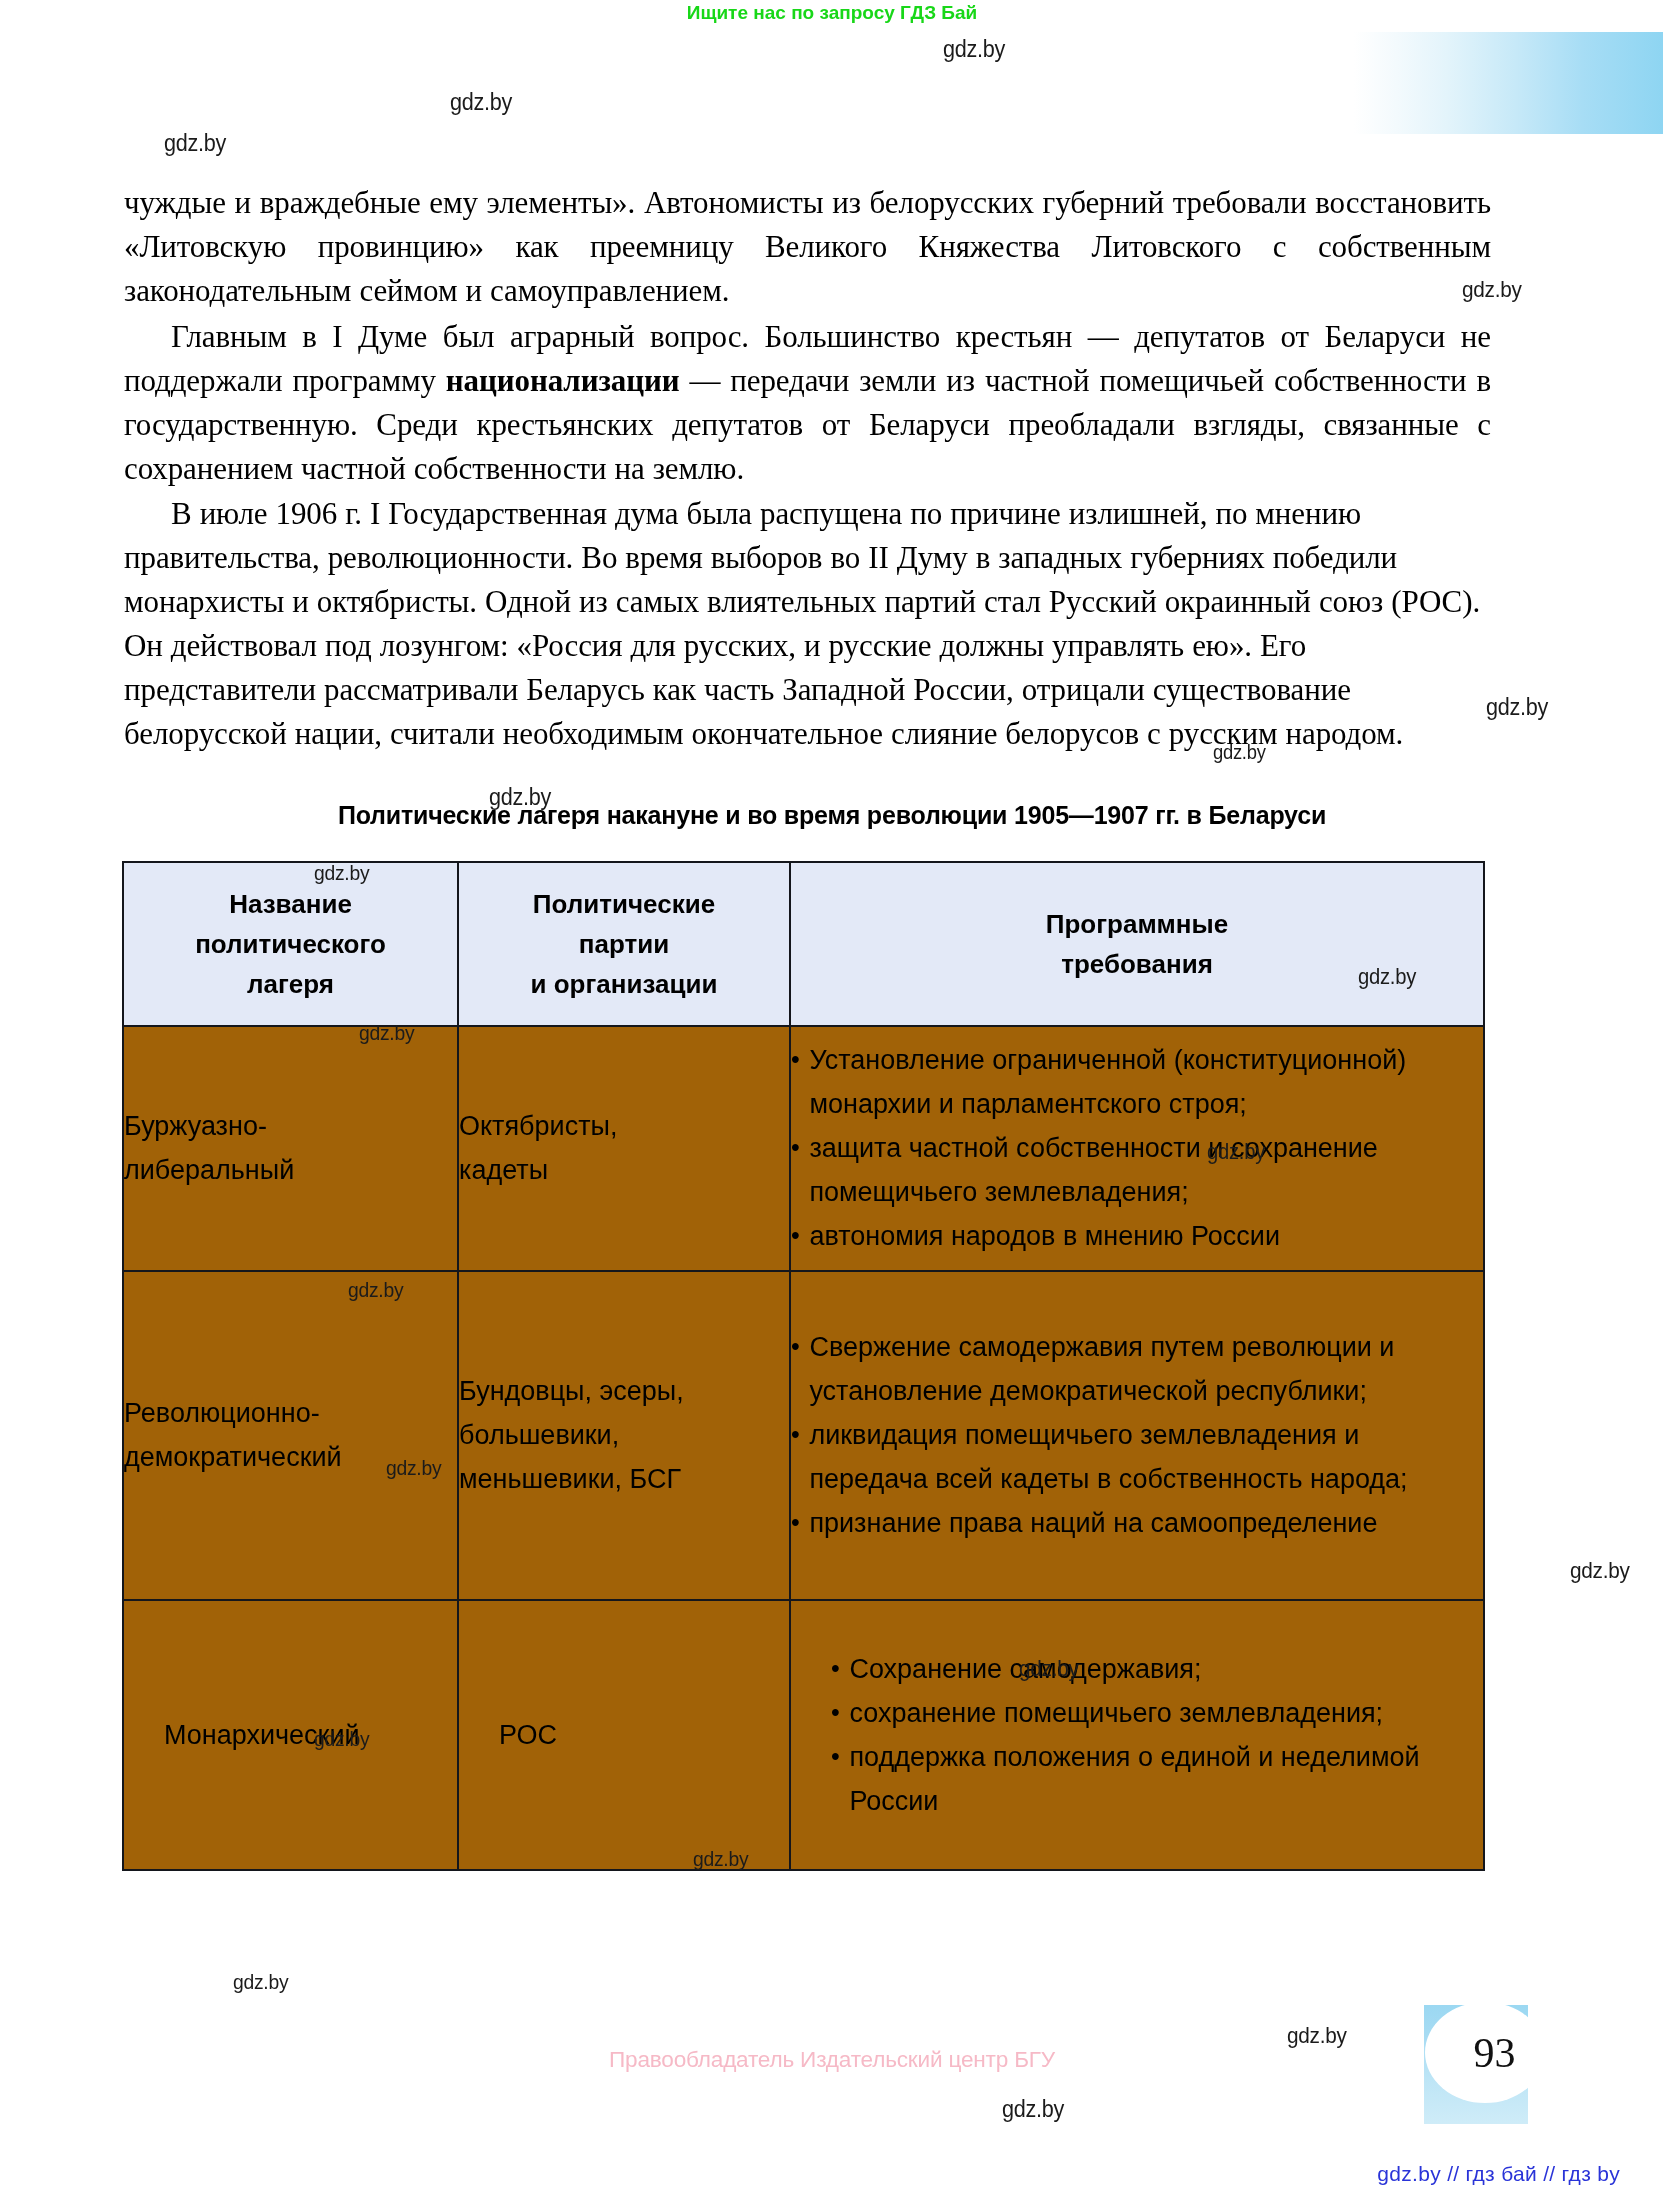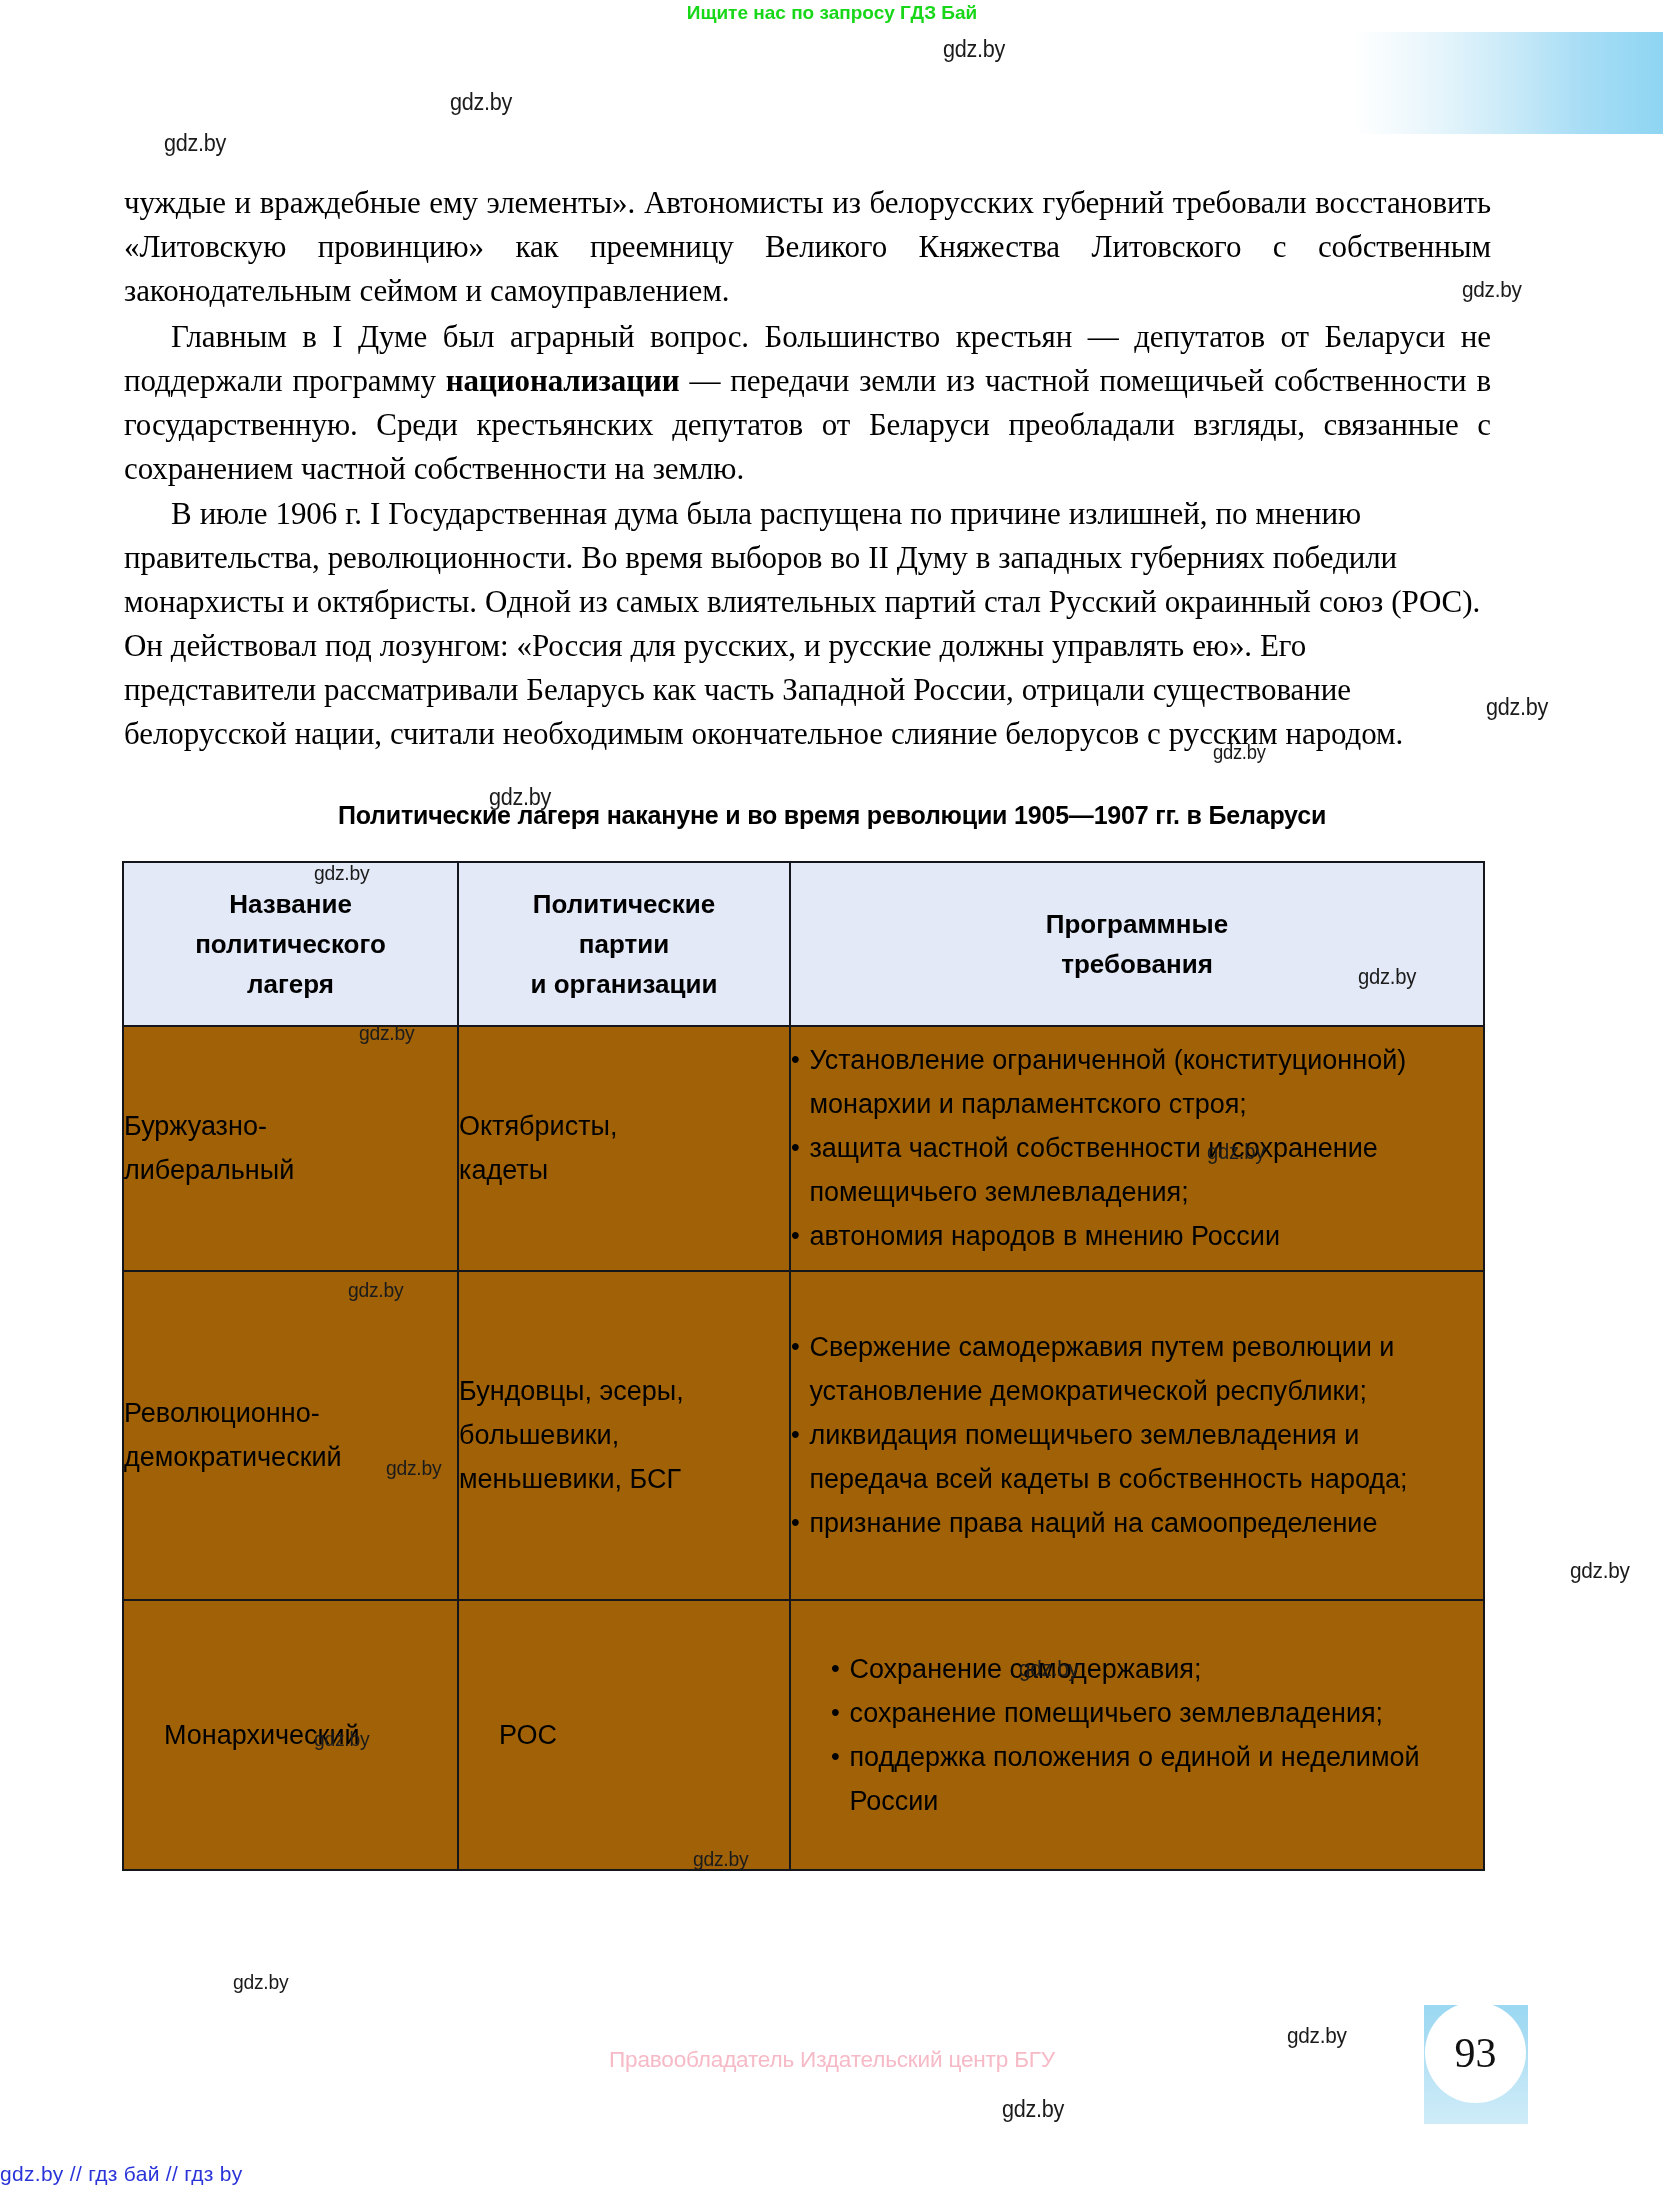--- a/index.html
+++ b/index.html
@@ -41,20 +41,21 @@
     position: absolute;
     left: 1425px;
     top: 2002px;
     width: 101px;
     height: 101px;
     border-radius: 50%;
     background: #ffffff;
     display: flex;
     align-items: center;
     justify-content: center;
+    padding-left: 19px;
   }
   .page-num-circle span {
     font-family: "Liberation Serif", "DejaVu Serif", serif;
     font-size: 42px;
     color: #111111;
     line-height: 1;
   }
 
   
   .wm {
@@ -201,21 +202,21 @@
     font-family: "Liberation Sans", "DejaVu Sans", sans-serif;
     font-size: 22.6px;
     color: #f6b9c6;
     letter-spacing: -0.2px;
   }
   .promo-bottom {
     position: absolute;
     left: 0;
     top: 2162px;
     width: 1620px;
-    text-align: left;
+    text-align: right;
     font-family: "Liberation Sans", "DejaVu Sans", sans-serif;
     font-size: 21px;
     color: #2a34d8;
     letter-spacing: 0.3px;
   }
 </style>
 </head>
 <body>
 
 <div id="page">

